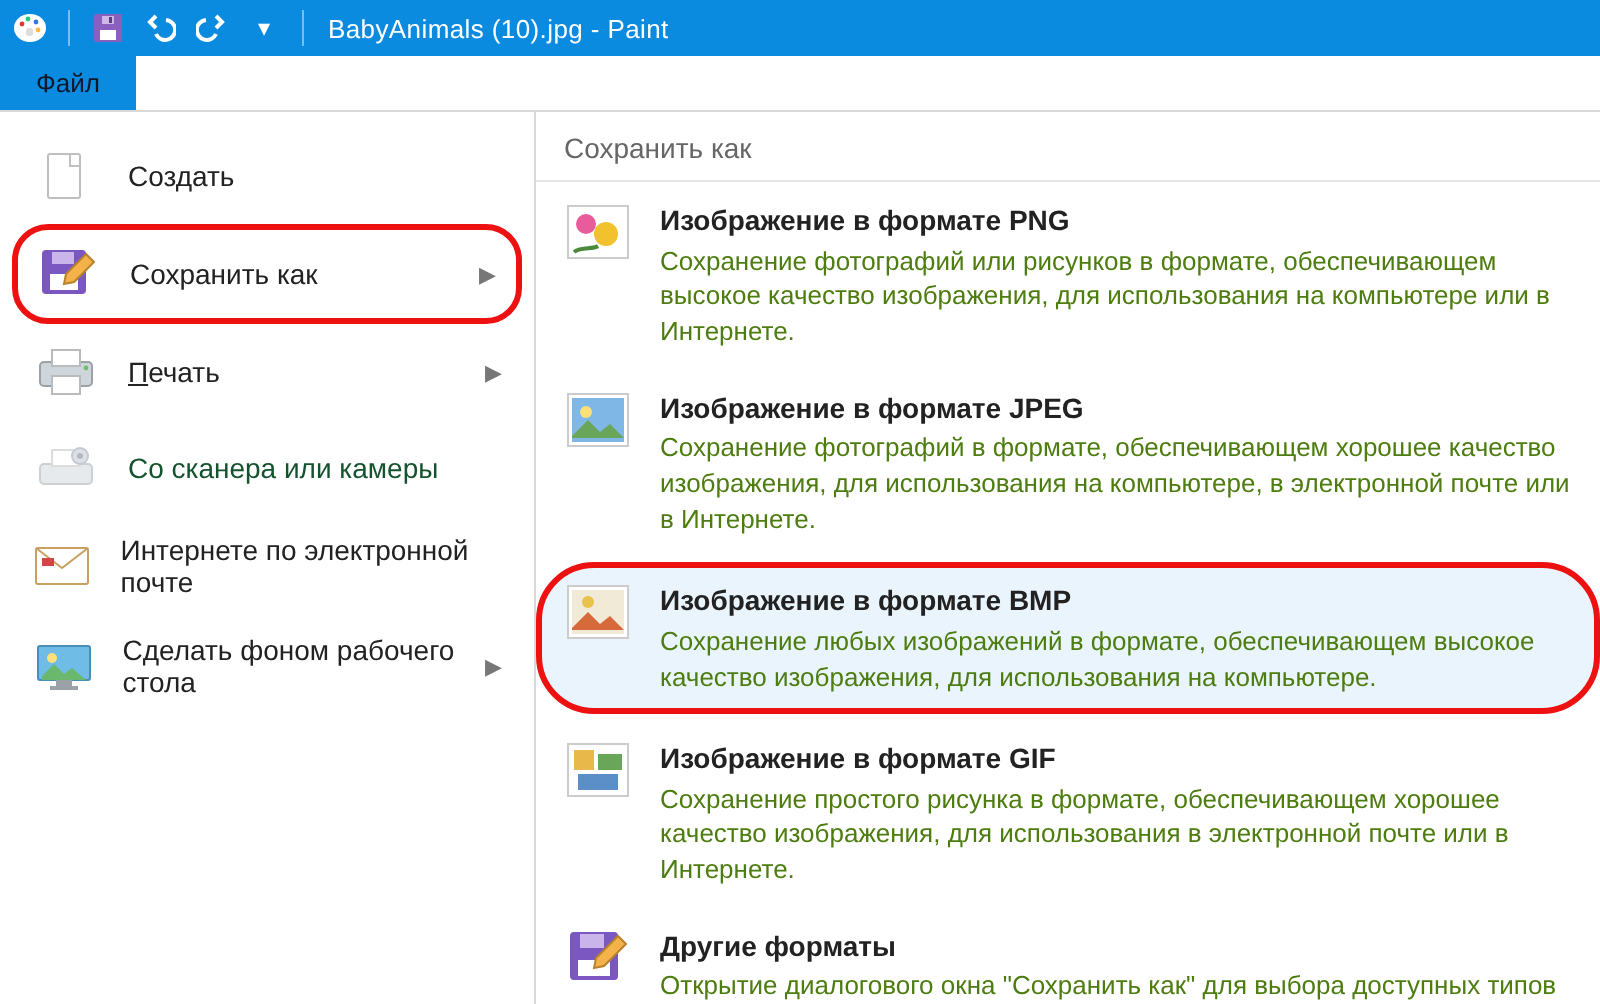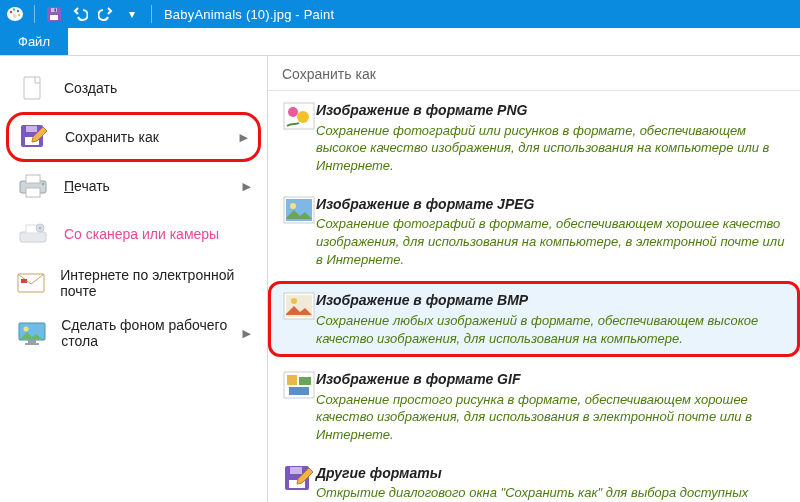--- a/index.html
+++ b/index.html
@@ -3,38 +3,38 @@
 <meta charset="utf-8">
 <style>
   * { box-sizing: border-box; margin: 0; padding: 0; }
   body { font-family: "Segoe UI", Tahoma, Arial, sans-serif; font-size: 13px; color: #222; background: #fff; width: 800px; height: 502px; overflow: hidden; }
   .titlebar { background: #0b8be0; height: 28px; display: flex; align-items: center; padding: 0 6px; color: #fff; font-size: 13px; }
   .titlebar .qat { display: flex; align-items: center; gap: 8px; }
   .qat-icon { width: 18px; height: 18px; display: inline-flex; align-items: center; justify-content: center; }
   .qat-sep { width:1px; height:18px; background: rgba(255,255,255,0.45); margin:0 2px; }
   .title-text { margin-left: 10px; font-weight: 400; letter-spacing: .2px; }
   .ribbon { height: 28px; background: #fff; border-bottom: 1px solid #d8d8d8; display: flex; align-items: stretch; }
-  .file-tab { background: #0b8be0; color:#ffffff; padding: 0 18px; display:flex; align-items:center; font-size:13px; }
+  .file-tab { background: #0b8be0; color:#0f172a; padding: 0 18px; display:flex; align-items:center; font-size:13px; }
   .columns { display:flex; height: calc(502px - 56px); }
   .left-panel { width: 268px; border-right: 1px solid #d8d8d8; background:#fff; padding: 8px 6px; position:relative; }
   .menu-item { display:flex; align-items:center; gap:14px; padding:9px 10px; cursor:default; border-radius:2px; position:relative; }
   .menu-item .icon-slot { width:34px; height:30px; display:flex; align-items:center; justify-content:center; }
   .menu-item .label { font-size:14px; color:#222; }
   .menu-item .label .ul { text-decoration: underline; }
   .menu-item .arrow { position:absolute; right:10px; color:#777; font-size:11px; }
-  .menu-item.disabled .label { color:#ec4899; }
+  .menu-item.disabled .label { color:#14532d; }
   .menu-item.selected-outline { border:3px solid #e11; border-radius:18px; padding:7px 8px; }
   .right-panel { flex:1; background:#fff; padding:0; }
   .section-header { padding:10px 14px 8px; color:#666; font-size:14px; border-bottom:1px solid #e6e6e6;}
-  .format-item { display:flex; padding:10px 14px 10px 14px; align-items:flex-start;font-style:italic; }
+  .format-item { display:flex; gap:14px; padding:10px 14px 10px 14px; align-items:flex-start; }
   .format-item .thumb { width:34px; height:30px; flex:none; display:flex; align-items:center; justify-content:center; }
   .format-item .texts { flex:1; line-height:1.35; }
   .format-item .ftitle { font-weight: 700; font-size:14px; margin-bottom:2px; }
   .format-item .fdesc { font-size:13px; color:#4d7c0f; }
-  .format-item.sel-outline { border:3px solid #e11; border-radius:12px; padding:7px 11px; margin:3px 0; }
+  .format-item.sel-outline { border:3px solid #e11; border-radius:29px; padding:7px 11px; margin:3px 0; }
   .format-item.hover-bg { background:#eaf4fc; }
   
   svg { display:block; }
 </style>
 </head>
 <body>
 
 <div class="titlebar">
   <div class="qat">
     <span class="qat-icon">

